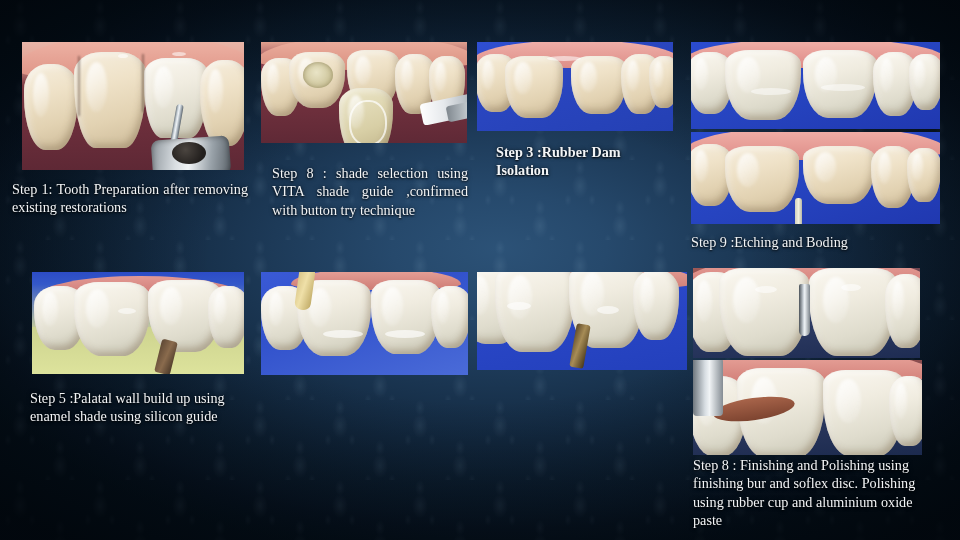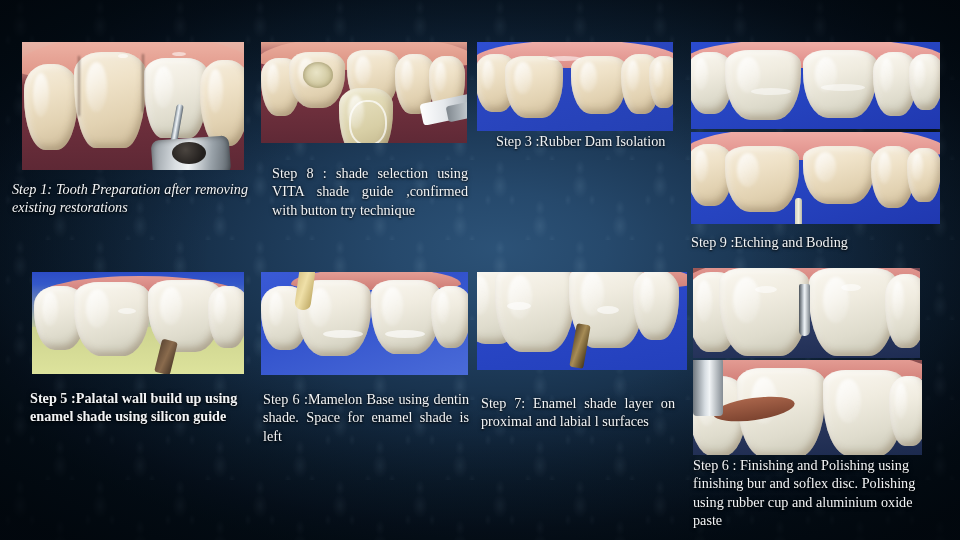--- a/index.html
+++ b/index.html
@@ -161,21 +161,21 @@
     <div class="tooth glossy blueish" style="left:122px; top:16px; width:64px; height:80px; border-radius:34% 34% 28% 28% / 20% 20% 68% 68%;"></div>
     <div class="tooth glossy" style="left:178px; top:18px; width:50px; height:86px;"></div>
     <div class="shadowline" style="left:56px; top:14px; width:2px; height:60px;"></div>
     <div class="shadowline" style="left:120px; top:12px; width:2px; height:58px;"></div>
     <div class="instrument" style="left:150px; top:62px; width:7px; height:56px; transform:rotate(10deg); border-radius:3px;"></div>
     <div class="handpiece" style="left:130px; top:96px; width:78px; height:40px; transform:rotate(-4deg);"></div>
     <div style="position:absolute;left:150px;top:100px;width:34px;height:22px;border-radius:50%;background:radial-gradient(circle at 40% 35%, #4b4540, #221f1d 70%);"></div>
     <div class="speck" style="left:96px; top:12px; width:10px; height:4px;"></div>
     <div class="speck" style="left:150px; top:10px; width:14px; height:4px;"></div>
   </div>
-  <div class="caption" style="left:12px; top:180px; width:236px;font-style:italic;">Step 1: Tooth Preparation after removing existing restorations</div>
+  <div class="caption" style="left:12px; top:180px; width:236px;">Step 1: Tooth Preparation after removing existing restorations</div>
 
   <div class="photo" style="left:261px; top:42px; width:206px; height:101px;">
     <div class="dam" style="background:linear-gradient(180deg,#e0a08f 0%,#8d4450 22%,#74323f 52%,#5f2936 100%);"></div>
     <div class="gum" style="left:-4px; top:-6px; width:220px; height:34px; background:linear-gradient(180deg,#eeb2a2,#d98f7f);"></div>
     <div class="tooth glossy" style="left:0px;  top:16px; width:40px; height:58px;"></div>
     <div class="tooth glossy" style="left:28px; top:10px; width:56px; height:56px; border-radius:36% 36% 40% 40% / 26% 26% 62% 62%;"></div>
     <div style="position:absolute;left:42px;top:20px;width:30px;height:26px;border-radius:50%;background:radial-gradient(circle at 45% 40%, #e9e4c6, #cdc49a 70%);box-shadow:inset 0 0 5px rgba(120,110,70,.6);"></div>
     <div class="tooth glossy" style="left:86px; top:8px; width:52px; height:56px; border-radius:34% 34% 34% 34% / 22% 22% 66% 66%;"></div>
     <div class="tooth glossy" style="left:134px; top:12px; width:40px; height:60px;"></div>
     <div class="tooth glossy" style="left:168px; top:14px; width:36px; height:58px;"></div>
@@ -189,21 +189,21 @@
   <div class="photo" style="left:477px; top:42px; width:196px; height:89px;">
     <div class="dam" style="background:linear-gradient(160deg,#2f4fd2 0%,#2a46c0 40%,#2440b4 100%);"></div>
     <div class="gum" style="left:-4px; top:-2px; width:208px; height:28px; background:linear-gradient(180deg,#f0b0aa,#dd8e88);"></div>
     <div class="tooth glossy" style="left:-2px; top:12px; width:42px; height:58px;"></div>
     <div class="tooth glossy" style="left:28px; top:14px; width:58px; height:62px; border-radius:34% 34% 36% 36% / 22% 22% 64% 64%;"></div>
     <div class="tooth glossy" style="left:94px; top:14px; width:56px; height:58px; border-radius:34% 34% 36% 36% / 22% 22% 64% 64%;"></div>
     <div class="tooth glossy" style="left:144px; top:12px; width:40px; height:60px;"></div>
     <div class="tooth glossy" style="left:172px; top:14px; width:30px; height:52px;"></div>
     <div class="speck" style="left:70px; top:14px; width:34px; height:5px;"></div>
   </div>
-  <div class="caption nojust" style="left:496px; top:132px; width:170px;">Step 3 :Rubber Dam Isolation</div>
+  <div class="caption nojust" style="left:496px; top:143px; width:170px;font-weight:bold;">Step 3 :Rubber Dam Isolation</div>
 
   <div class="photo" style="left:691px; top:42px; width:249px; height:87px;">
     <div class="dam" style="background:linear-gradient(160deg,#2b4cd0 0%,#2644c0 50%,#2038b0 100%);"></div>
     <div class="gum" style="left:-6px; top:-4px; width:262px; height:30px; background:linear-gradient(180deg,#f2b3ab,#dd8a86);"></div>
     <div class="tooth glossy blueish" style="left:-4px; top:10px; width:46px; height:62px;"></div>
     <div class="tooth glossy blueish" style="left:34px;  top:8px;  width:76px; height:70px; border-radius:32% 32% 34% 34% / 20% 20% 66% 66%;"></div>
     <div class="tooth glossy blueish" style="left:112px; top:8px;  width:74px; height:68px; border-radius:32% 32% 34% 34% / 20% 20% 66% 66%;"></div>
     <div class="tooth glossy blueish" style="left:182px; top:10px; width:44px; height:64px;"></div>
     <div class="tooth glossy blueish" style="left:218px; top:12px; width:34px; height:56px;"></div>
     <div class="speck" style="left:60px;  top:46px; width:40px; height:7px; background:rgba(255,255,255,.5);"></div>
@@ -225,47 +225,45 @@
     <div class="dam" style="background:linear-gradient(180deg,#2c4cc6 0%,#3458c9 12%,#cfd39a 58%,#d9dc9c 100%);"></div>
     <div style="position:absolute;left:0;bottom:0;width:100%;height:46%;background:linear-gradient(180deg,#cdd38f,#dde39c);"></div>
     <div class="gum" style="left:8px; top:4px; width:200px; height:26px; background:linear-gradient(180deg,#e39a94,#c66f6c);"></div>
     <div class="tooth glossy blueish" style="left:2px;  top:14px; width:52px; height:64px;"></div>
     <div class="tooth glossy blueish" style="left:42px; top:10px; width:76px; height:74px; border-radius:32% 32% 36% 36% / 20% 20% 64% 64%;"></div>
     <div class="tooth glossy blueish" style="left:116px; top:8px; width:74px; height:72px; border-radius:32% 32% 36% 36% / 20% 20% 64% 64%;"></div>
     <div class="tooth glossy blueish" style="left:176px; top:14px; width:40px; height:62px;"></div>
     <div style="position:absolute;left:126px;top:68px;width:16px;height:34px;transform:rotate(14deg);border-radius:3px;background:linear-gradient(100deg,#5d4734,#8a6b4d 50%,#4b3929);"></div>
     <div class="speck" style="left:86px; top:36px; width:18px; height:6px;"></div>
   </div>
-  <div class="caption nojust" style="left:30px; top:389px; width:212px;font-weight:bold;">Step 5 :Palatal wall build up using enamel shade using silicon  guide</div>
+  <div class="caption nojust" style="left:30px; top:389px; width:212px;">Step 5 :Palatal wall build up using enamel shade using silicon  guide</div>
 
   <div class="photo" style="left:261px; top:272px; width:207px; height:103px;">
     <div class="dam" style="background:linear-gradient(160deg,#3a5ad6 0%,#3252cc 40%,#4a6bd8 100%);"></div>
     <div class="gum" style="left:30px; top:-4px; width:170px; height:22px; background:linear-gradient(180deg,#e9a59c,#cd7b74);"></div>
     <div class="tooth glossy blueish" style="left:0px;  top:14px; width:48px; height:64px;"></div>
     <div class="tooth glossy blueish" style="left:36px; top:8px;  width:74px; height:76px; border-radius:32% 32% 36% 36% / 20% 20% 64% 64%;"></div>
     <div class="tooth glossy blueish" style="left:110px; top:8px; width:70px; height:74px; border-radius:32% 32% 36% 36% / 20% 20% 64% 64%;"></div>
     <div class="tooth glossy blueish" style="left:170px; top:14px; width:40px; height:62px;"></div>
     <div style="position:absolute;left:36px;top:-6px;width:16px;height:44px;transform:rotate(8deg);border-radius:7px;background:linear-gradient(100deg,#d6c183,#efe0a8 45%,#bfa964);"></div>
     <div class="speck" style="left:62px;  top:58px; width:40px; height:8px; background:rgba(255,255,255,.65);"></div>
     <div class="speck" style="left:124px; top:58px; width:40px; height:8px; background:rgba(255,255,255,.65);"></div>
   </div>
-  <div class="caption" style="left:263px; top:390px; width:206px;">Step 6  :Mamelon Base using dentin shade. Space for enamel shade is left</div>
 
   <div class="photo" style="left:477px; top:272px; width:210px; height:98px;">
     <div class="dam" style="background:linear-gradient(170deg,#2f4ecf 0%,#2845c4 55%,#2340bc 100%);"></div>
     <div class="gum" style="left:-6px; top:-10px; width:226px; height:28px; background:linear-gradient(180deg,#e8a39a,#d07f77);"></div>
     <div class="tooth glossy blueish" style="left:-18px; top:-4px; width:66px; height:76px;"></div>
     <div class="tooth glossy blueish" style="left:18px;  top:-6px; width:80px; height:86px; border-radius:30% 30% 34% 34% / 18% 18% 66% 66%;"></div>
     <div class="tooth glossy blueish" style="left:92px;  top:-8px; width:76px; height:84px; border-radius:30% 30% 34% 34% / 18% 18% 66% 66%;"></div>
     <div class="tooth glossy blueish" style="left:156px; top:-2px; width:46px; height:70px;"></div>
     <div style="position:absolute;left:96px;top:52px;width:14px;height:44px;transform:rotate(10deg);border-radius:3px;background:linear-gradient(100deg,#5a4628,#a78c56 45%,#473719);"></div>
     <div class="speck" style="left:30px; top:30px; width:24px; height:8px; background:rgba(255,255,255,.6);"></div>
     <div class="speck" style="left:120px; top:34px; width:22px; height:8px; background:rgba(255,255,255,.6);"></div>
   </div>
-  <div class="caption" style="left:481px; top:394px; width:194px;">Step 7: Enamel shade layer on proximal and labial l surfaces</div>
 
   <div class="photo" style="left:693px; top:268px; width:227px; height:90px;">
     <div class="dam" style="background:linear-gradient(175deg,#9f5a58 0%,#8c4947 10%,#33416b 40%,#1e2c52 100%);"></div>
     <div class="gum" style="left:-8px; top:-12px; width:246px; height:36px; background:linear-gradient(180deg,#e9a29c,#cf7a74);"></div>
     <div class="tooth glossy blueish" style="left:-6px; top:4px; width:54px; height:80px;"></div>
     <div class="tooth glossy blueish" style="left:26px; top:0px; width:90px; height:88px; border-radius:28% 28% 32% 32% / 16% 16% 68% 68%;"></div>
     <div class="tooth glossy blueish" style="left:116px; top:0px; width:88px; height:88px; border-radius:28% 28% 32% 32% / 16% 16% 68% 68%;"></div>
     <div class="tooth glossy blueish" style="left:192px; top:6px; width:42px; height:74px;"></div>
     <div style="position:absolute;left:106px;top:16px;width:11px;height:52px;border-radius:2px 2px 5px 5px;background:linear-gradient(90deg,#4a5158,#cfd6dc 40%,#eef2f5 52%,#7b838a 100%);"></div>
     <div class="speck" style="left:62px;  top:18px; width:22px; height:7px;"></div>
@@ -274,15 +272,15 @@
   <div class="photo" style="left:693px; top:360px; width:229px; height:95px;">
     <div class="dam" style="background:linear-gradient(175deg,#b0615c 0%,#98504c 14%,#2f3c63 46%,#1c2a4e 100%);"></div>
     <div class="gum" style="left:-8px; top:-10px; width:250px; height:34px; background:linear-gradient(180deg,#eba89f,#d07d76);"></div>
     <div class="tooth glossy blueish" style="left:-4px; top:16px; width:58px; height:80px;"></div>
     <div class="tooth glossy blueish" style="left:44px; top:8px;  width:88px; height:90px; border-radius:28% 28% 32% 32% / 16% 16% 68% 68%;"></div>
     <div class="tooth glossy blueish" style="left:130px; top:10px; width:82px; height:86px; border-radius:28% 28% 32% 32% / 16% 16% 68% 68%;"></div>
     <div class="tooth glossy blueish" style="left:196px; top:16px; width:40px; height:70px;"></div>
     <div style="position:absolute;left:20px;top:38px;width:82px;height:22px;transform:rotate(-8deg);border-radius:50%;background:linear-gradient(180deg,#a8644a,#7d4430);"></div>
     <div style="position:absolute;left:0px;top:-2px;width:30px;height:58px;border-radius:4px;background:linear-gradient(90deg,#6f777e,#d7dde2 40%,#f1f4f6 55%,#848c93 100%);"></div>
   </div>
-  <div class="caption nojust" style="left:693px; top:456px; width:252px; line-height:1.30;">Step 6 : Finishing and Polishing using  finishing bur and soflex disc. Polishing using rubber cup and aluminium oxide paste</div>
+  <div class="caption nojust" style="left:693px; top:456px; width:252px; line-height:1.30;">Step 8 : Finishing and Polishing using  finishing bur and soflex disc. Polishing using rubber cup and aluminium oxide paste</div>
 
 </div>
 
 </body></html>

